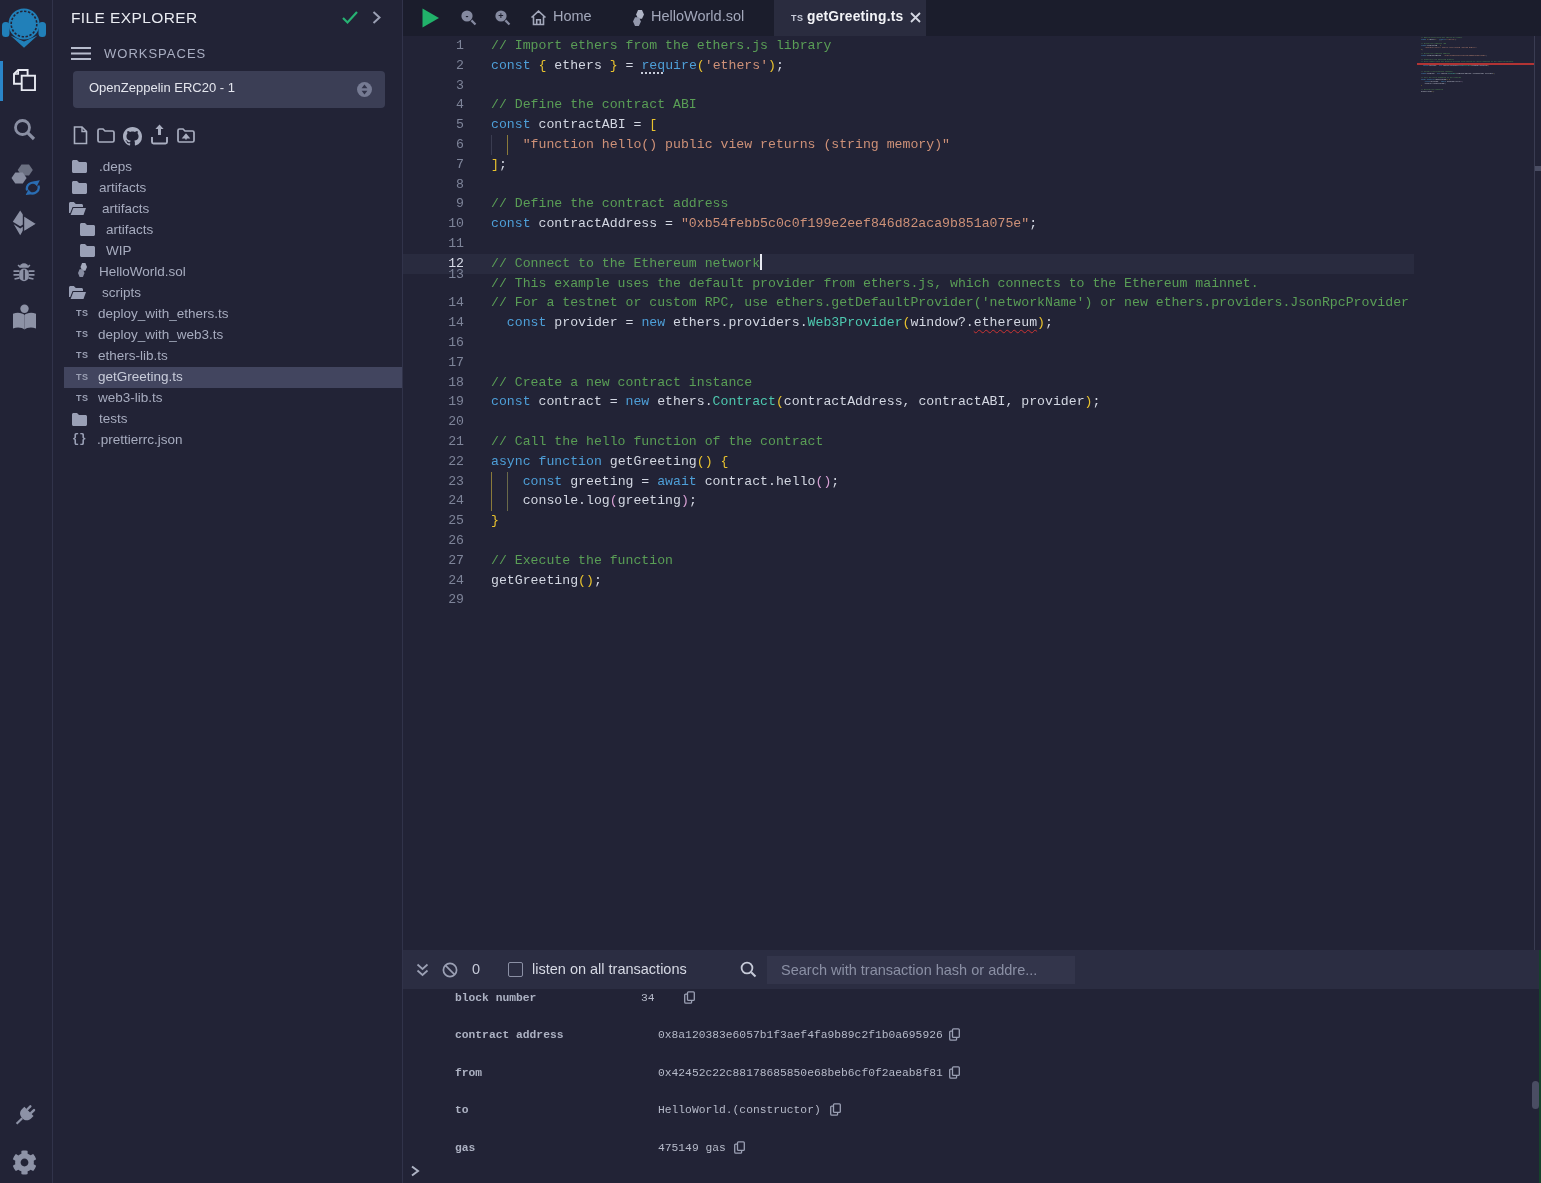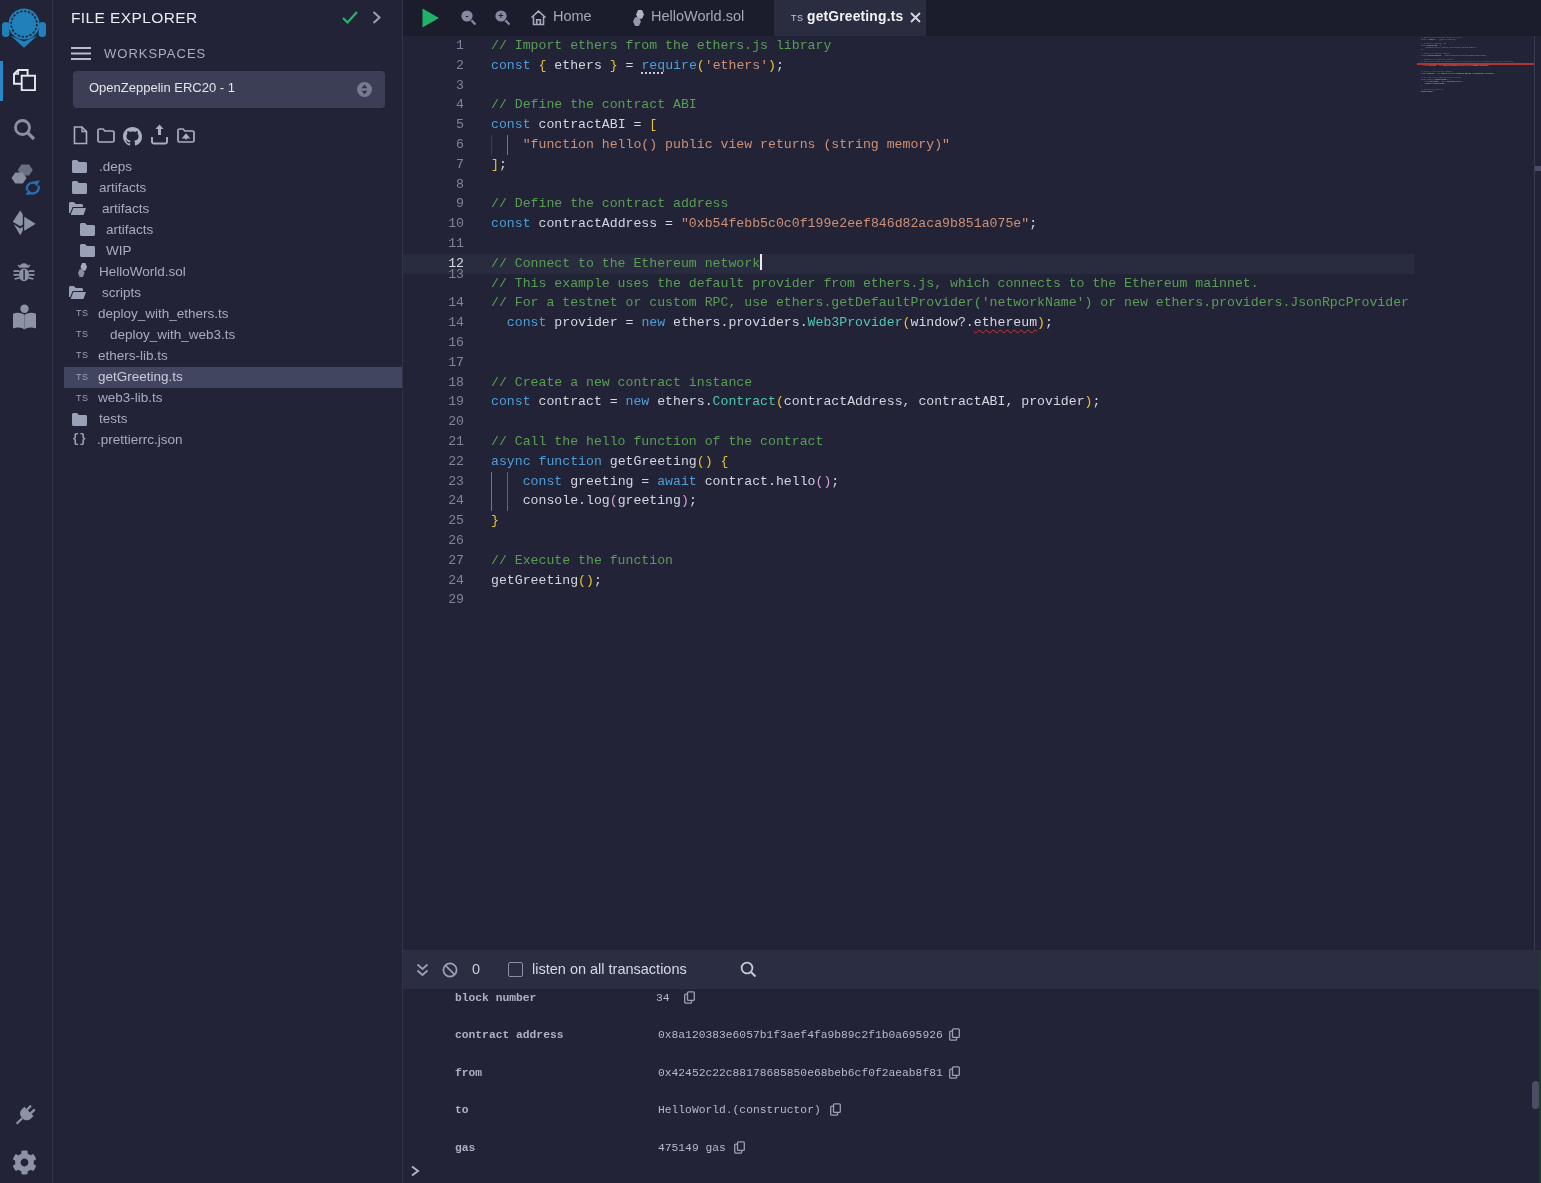--- a/index.html
+++ b/index.html
@@ -9,21 +9,21 @@
   .ic { position:absolute; left:0; width:48px; display:flex; justify-content:center; }
   #activebar { position:absolute; left:0; top:61px; width:3px; height:40px; background:#2a85c9; }
 
   
   #panel { position:absolute; left:54px; top:0; width:349px; height:1183px; background:#222336; border-right:1px solid #31334a; }
   #fe-title { position:absolute; left:17px; top:9px; font-size:15.5px; font-weight:500; color:#e9ebf1; letter-spacing:.4px; }
   #ws-label { position:absolute; left:50px; top:46px; font-size:13px; color:#a9aec2; letter-spacing:1px; }
   #dropdown { position:absolute; left:19px; top:71px; width:312px; height:37px; background:#3b3e55; border-radius:4px; }
   #dropdown .txt { position:absolute; left:16px; top:9px; font-size:13px; color:#e4e6ee; }
   #dropdown .circ { position:absolute; right:13px; top:11px; width:15px; height:15px; border-radius:50%; background:#767b93; }
-  .ts-badge { font-family:"Liberation Sans",sans-serif; font-size:9px; font-weight:normal; color:#9ba0b4; letter-spacing:.5px; }
+  .ts-badge { font-family:"Liberation Sans",sans-serif; font-size:9px; font-weight:bold; color:#9ba0b4; letter-spacing:.5px; }
 
   
   #main { position:absolute; left:403px; top:0; right:0; height:1183px; background:#222336; }
   #tabbar { position:absolute; left:0; top:0; right:0; height:36px; background:#1b1d2c; }
   .tab { position:absolute; top:0; height:36px; font-size:14.5px; color:#a3a8bb; }
   .tab.active { background:#2a2c3f; }
 
   #editor { position:absolute; left:0; top:36px; right:0; height:914px; background:#222336; overflow:hidden; }
   .cl { position:absolute; height:19.8px; white-space:pre; font-family:"Liberation Mono",monospace; font-size:13.2px; line-height:19.8px; }
   .lnum { position:absolute; width:61px; text-align:right; color:#7e8499; font-family:"Liberation Mono",monospace; font-size:13.2px; line-height:19.8px; }
@@ -198,21 +198,21 @@
       </svg>
       <div class="abs" style="left:45px;top:263.8px;font-size:13.5px;color:#a7acbf">HelloWorld.sol</div>
       <svg class="abs" style="left:15px;top:286.3px" width="17" height="13" viewBox="0 0 17 13">
         <path d="M0 1.5 C0 .7 .7 0 1.5 0 H4.8 L6.8 2 H12.5 C13.3 2 14 2.7 14 3.5 V5 H3.6 L1.2 11 H0 Z" fill="#9aa0b6"></path>
         <path d="M4.3 6 H17 L14.5 13 H1.6 Z" fill="#9aa0b6"></path>
       </svg>
       <div class="abs" style="left:48px;top:284.8px;font-size:13.5px;color:#a7acbf">scripts</div>
       <div class="abs ts-badge" style="left:22px;top:308.35px">TS</div>
       <div class="abs" style="left:44px;top:305.9px;font-size:13.5px;color:#a7acbf">deploy_with_ethers.ts</div>
       <div class="abs ts-badge" style="left:22px;top:329.4px">TS</div>
-      <div class="abs" style="left:56px;top:326.9px;font-size:13.5px;color:#a7acbf">deploy_with_web3.ts</div>
+      <div class="abs" style="left:44px;top:326.9px;font-size:13.5px;color:#a7acbf">deploy_with_web3.ts</div>
       <div class="abs ts-badge" style="left:22px;top:350.45000000000005px">TS</div>
       <div class="abs" style="left:44px;top:348.0px;font-size:13.5px;color:#a7acbf">ethers-lib.ts</div>
       <div class="abs" style="left:10px;top:366.5px;width:338px;height:21px;background:#42455f"></div>
       <div class="abs ts-badge" style="left:22px;top:371.5px">TS</div>
       <div class="abs" style="left:44px;top:369.0px;font-size:13.5px;color:#c9cddb">getGreeting.ts</div>
       <div class="abs ts-badge" style="left:22px;top:392.55px">TS</div>
       <div class="abs" style="left:44px;top:390.1px;font-size:13.5px;color:#a7acbf">web3-lib.ts</div>
       <svg class="abs" style="left:18px;top:412.6px" width="15" height="13" viewBox="0 0 15 13">
         <path d="M0 1.5 C0 .7 .7 0 1.5 0 H5 L7 2 H13.5 C14.3 2 15 2.7 15 3.5 V11.5 C15 12.3 14.3 13 13.5 13 H1.5 C.7 13 0 12.3 0 11.5 Z" fill="#9aa0b6"></path>
       </svg>
@@ -363,23 +363,26 @@
             <circle cx="8" cy="8" r="6.6" fill="none" stroke="#9ba0b4" stroke-width="1.7"></circle>
             <line x1="3.4" y1="3.4" x2="12.6" y2="12.6" stroke="#9ba0b4" stroke-width="1.7"></line>
           </svg>
           <div class="abs" style="left:69px;top:11px;font-size:14.5px;color:#c6cad8">0</div>
           <div class="abs" style="left:105px;top:12px;width:15px;height:15px;border:1.5px solid #8b90a5;border-radius:2px"></div>
           <div class="abs" style="left:129px;top:11px;font-size:14.5px;color:#d6d9e4">listen on all transactions</div>
           <svg class="abs" style="left:337px;top:11px" width="17" height="17" viewBox="0 0 17 17">
             <circle cx="7" cy="7" r="5.4" fill="none" stroke="#c6cad8" stroke-width="1.8"></circle>
             <line x1="11.2" y1="11.2" x2="15.5" y2="15.5" stroke="#c6cad8" stroke-width="2"></line>
           </svg>
+        <div id="searchbox">
+            <span>Search with transaction hash or addre...</span>
+          </div>
       </div>
       <div class="trmrow trmlbl" style="left:52px;top:41.5px">block number</div>
-        <div class="trmrow" style="left:253px;top:41.5px">34</div>
+        <div class="trmrow" style="left:238px;top:41.5px">34</div>
         <svg class="abs" style="left:281px;top:40.5px" width="11" height="13" viewBox="0 0 11 13">
           <rect x="3.5" y="0.8" width="6.8" height="8.6" rx="1" fill="none" stroke="#9ba0b4" stroke-width="1.3"></rect>
           <path d="M3.5 3.2 H1.7 C1 3.2 .7 3.6 .7 4.2 V11 C.7 11.8 1.2 12.2 1.9 12.2 H6.5 C7.2 12.2 7.6 11.8 7.6 11.2 V9.4" fill="none" stroke="#9ba0b4" stroke-width="1.3"></path>
         </svg>
         <div class="trmrow trmlbl" style="left:52px;top:79.0px">contract address</div>
         <div class="trmrow" style="left:255px;top:79.0px">0x8a120383e6057b1f3aef4fa9b89c2f1b0a695926</div>
         <svg class="abs" style="left:546px;top:78px" width="11" height="13" viewBox="0 0 11 13">
           <rect x="3.5" y="0.8" width="6.8" height="8.6" rx="1" fill="none" stroke="#9ba0b4" stroke-width="1.3"></rect>
           <path d="M3.5 3.2 H1.7 C1 3.2 .7 3.6 .7 4.2 V11 C.7 11.8 1.2 12.2 1.9 12.2 H6.5 C7.2 12.2 7.6 11.8 7.6 11.2 V9.4" fill="none" stroke="#9ba0b4" stroke-width="1.3"></path>
         </svg>

